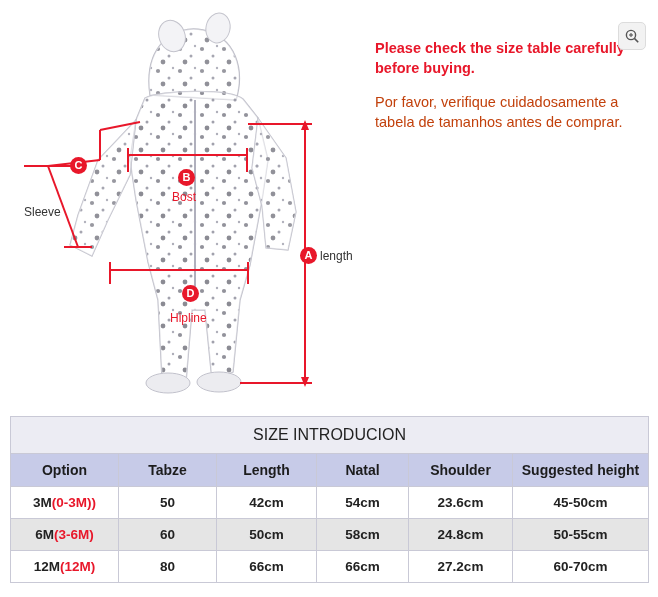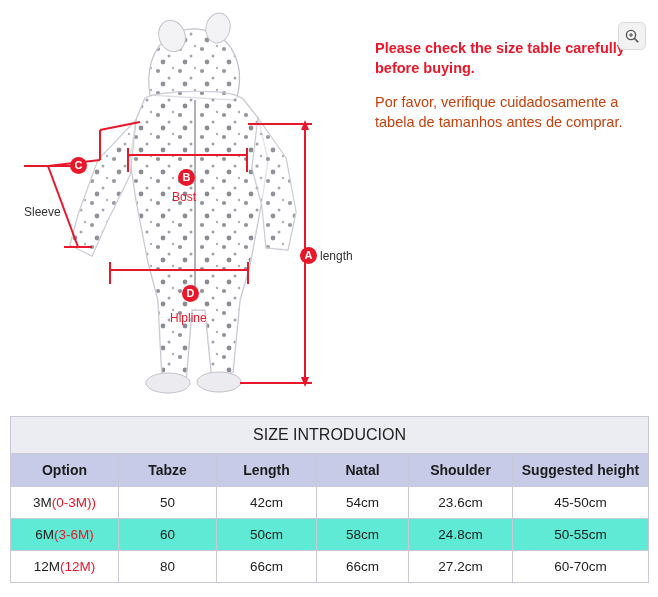--- a/index.html
+++ b/index.html
@@ -112,29 +112,30 @@
     padding: 9px 0;
     text-align: center;
     border: 1px solid #c9c9d6;
     border-bottom: none;
   }
   th, td {
     border: 1px solid #c9c9d6;
     text-align: center;
     font-size: 13.5px;
     padding: 8px 2px;
+    font-weight: bold;
   }
   thead th {
     background: #c7cbe8;
     font-weight: bold;
     font-size: 14px;
     color: #1c1c1c;
     text-align: center;
   }
-  tbody td { background: #5eead4; }
+  tbody td { background: #e5e5e5; }
   tbody tr:nth-child(odd) td { background: #ffffff; }
   .opt-red { color: #e8172a; }
   col.c0 { width: 108px; }
   col.c1 { width: 98px; }
   col.c2 { width: 100px; }
   col.c3 { width: 92px; }
   col.c4 { width: 104px; }
   col.c5 { width: 136px; }
 </style>
 </head>

